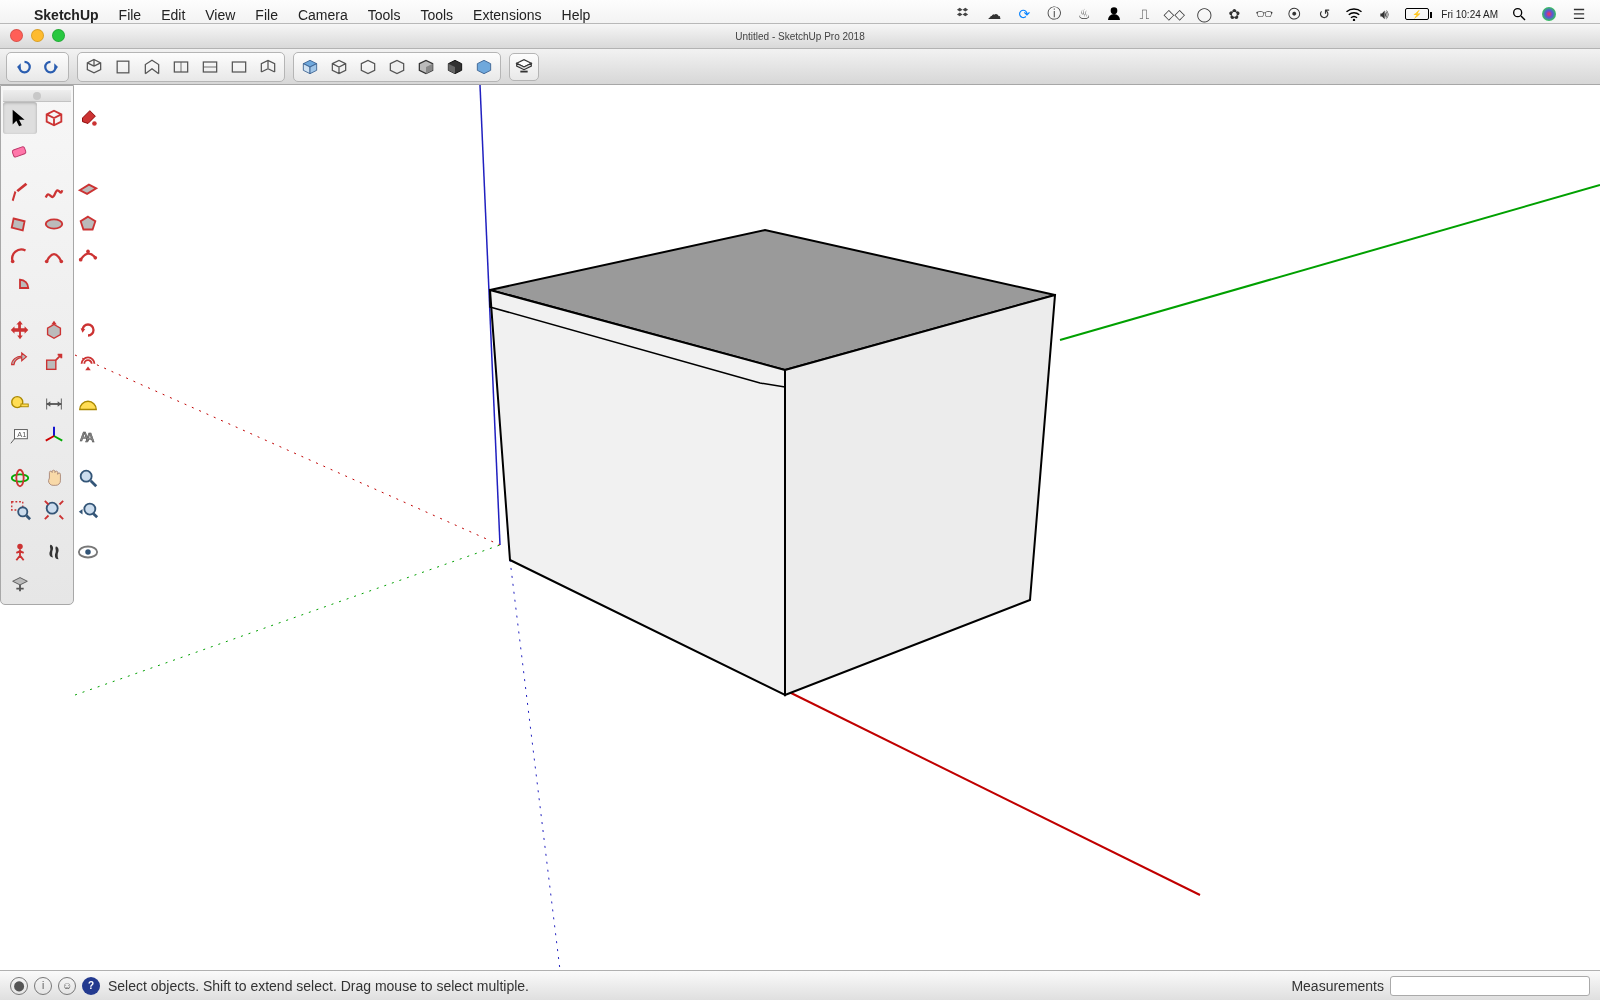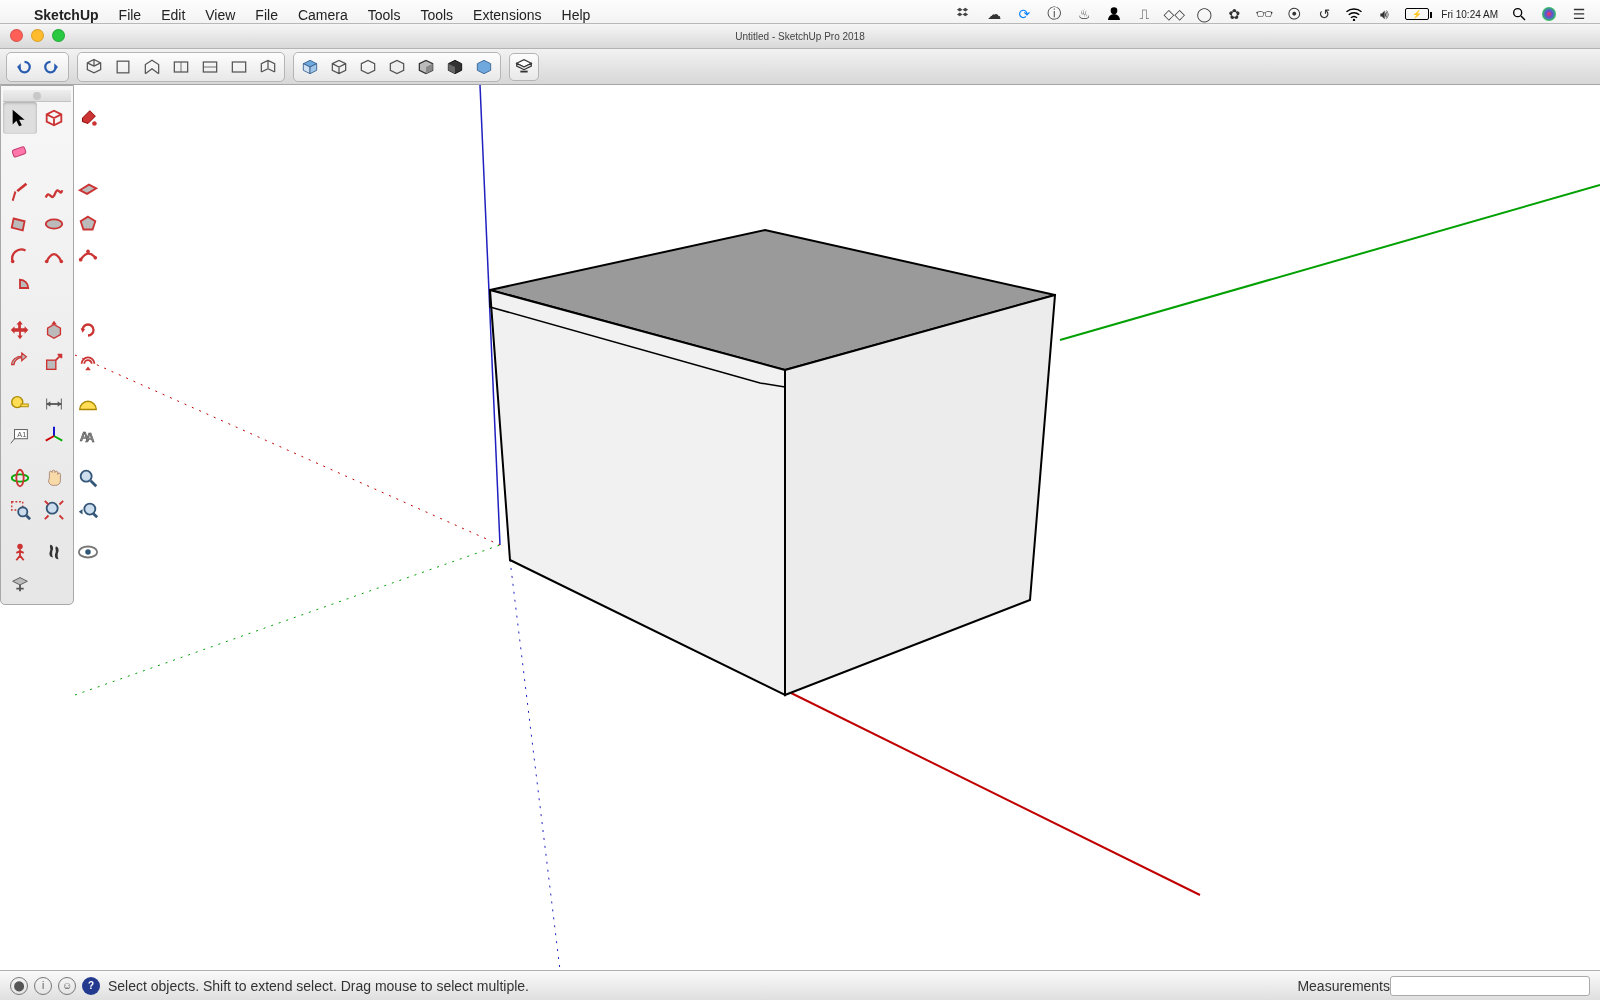--- a/index.html
+++ b/index.html
@@ -63,21 +63,21 @@
 
 .statusbar {
  position:absolute; bottom:0; left:0; right:0; height:30px;
  background:linear-gradient(#fafafa,#dfdfdf);
  border-top:1px solid #b0b0b0;
  display:flex; align-items:center; font-size:14px; color:#333; padding:0 10px;
 }
 .statusbar .mode-icons{ display:flex; gap:6px; margin-right:8px;}
 .mode-icons span{ width:18px; height:18px; border:1.5px solid #777; border-radius:50%; display:flex;align-items:center;justify-content:center; font-size:10px; color:#555;}
 .help-dot{ background:#233a8f; border:none!important; color:#fff!important; font-weight:bold;}
-.status-right { margin-left:auto; display:flex; align-items:center; gap:0;}
+.status-right { margin-left:auto; display:flex; align-items:center; gap:6px;}
 .meas-box{ background:#fff; border:1px solid #aaa; width:200px; height:20px; border-radius:3px;}
 
 svg { display:block; }
 </style>
 </head>
 <body>
 
 <div class="menubar">
  <div class="left">
    <span class="apple"></span>

